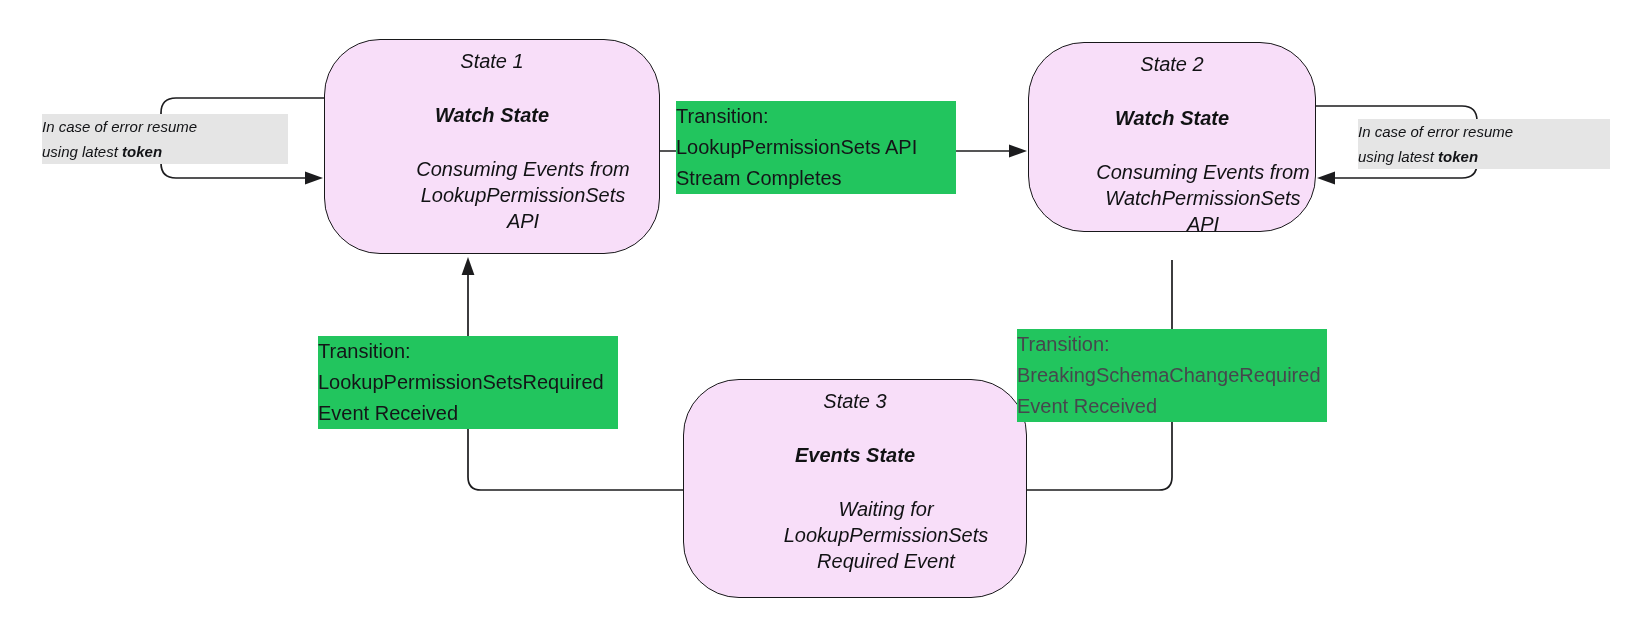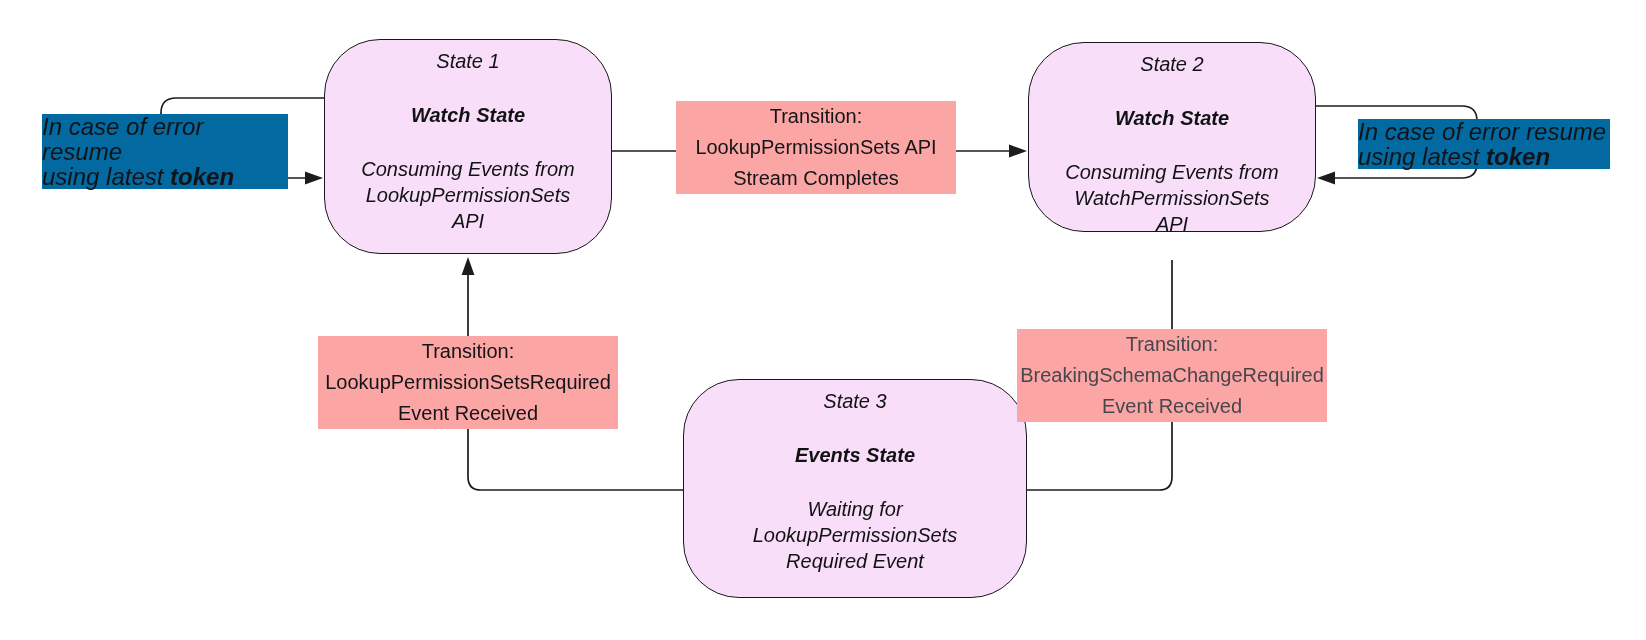--- a/index.html
+++ b/index.html
@@ -19,43 +19,42 @@
   .state {
     position: absolute;
     background: #f8def9;
     border: 1.7px solid #18181a;
     border-radius: 56px;
     box-sizing: border-box;
   }
   .state > div { position: absolute; width: 100%; text-align: center; }
   .s-title { top: 8px;  font-size: 20px; line-height: 26px; font-style: italic; }
   .s-name  { top: 62px; font-size: 20px; line-height: 26px; font-style: italic; font-weight: bold; }
-  .s-body  { top: 116px; font-size: 20px; line-height: 26px; font-style: italic; white-space: pre-line; }
+  .s-body  { top: 116px; font-size: 20px; line-height: 26px; font-style: italic; white-space: pre-line; padding-left: 31px; }
 
-  #state-1 { left: 324px;  top: 39px;  width: 288px; height: 215px; }
+  #state-1 { left: 324px;  top: 39px;  width: 336px; height: 215px; }
   #state-2 { left: 1028px; top: 42px;  width: 288px; height: 190px; }
   #state-3 { left: 683px;  top: 379px; width: 344px; height: 219px; }
 
   .edge-label {
     position: absolute;
-    background: #fca5a5;
+    background: #22c55e;
     font-size: 20px;
     line-height: 31px;
-    text-align: center;
     white-space: pre-line;
     color: #141518;
   }
   #label-lookup-to-watch  { left: 676px;  top: 101px; width: 280px; }
   #label-waiting-to-lookup{ left: 318px;  top: 336px; width: 300px; }
   #label-watch-to-waiting { left: 1017px; top: 329px; width: 310px; color: #46474d; }
 
   .loop-label {
     position: absolute;
-    background: #0369a1;
-    font-size: 24px;
+    background: #e5e5e5;
+    font-size: 15px;
     line-height: 25px;
     font-style: italic;
     text-align: left;
     white-space: pre-line;
     color: #121316;
   }
   .loop-label b { font-weight: bold; }
   #loop-label-cursor { left: 42px;   top: 114px; width: 246px; }
   #loop-label-token  { left: 1358px; top: 119px; width: 252px; }
 </style>

